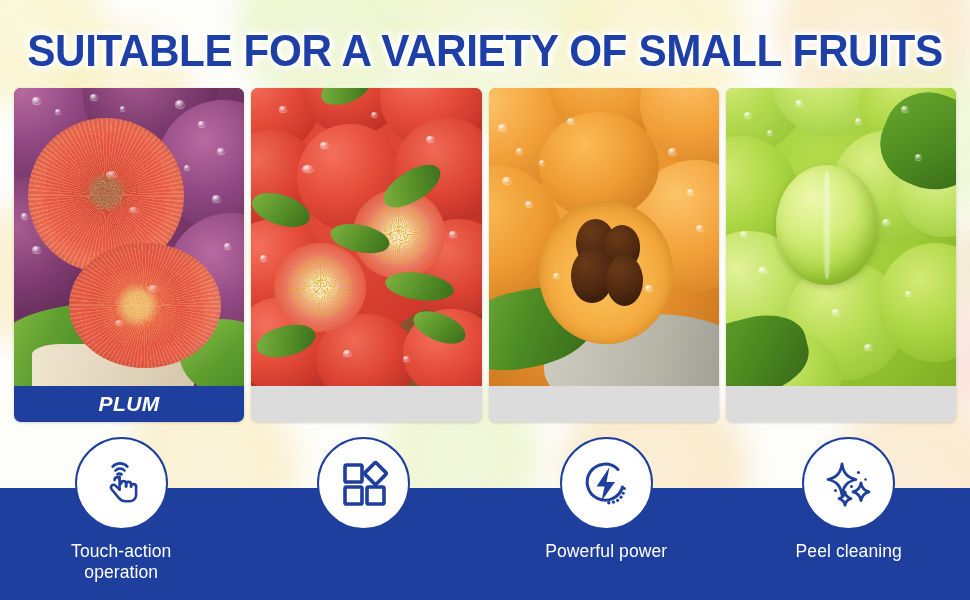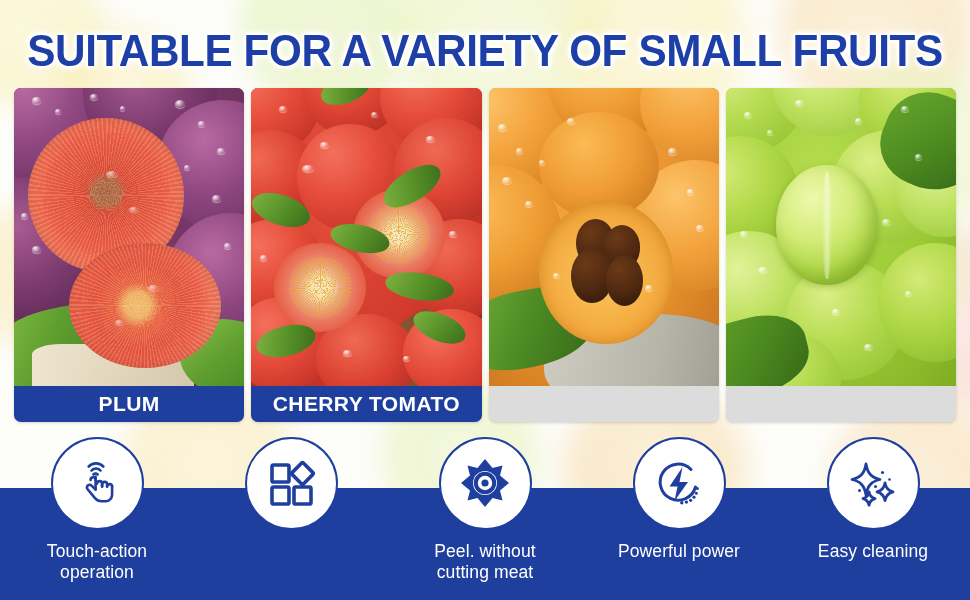--- a/index.html
+++ b/index.html
@@ -127,20 +127,21 @@
     left: 0; right: 0; bottom: 0;
     height: 36px;
     line-height: 36px;
     text-align: center;
     background: #1f3f9e;
     color: #ffffff;
     font-size: 21px;
     font-weight: bold;
     letter-spacing: 0.4px;
     white-space: nowrap;
+    font-style: italic;
   }
 
   
   .fruit-field { position: absolute; inset: 0; }
   .blobs { position: absolute; inset: 0; }
   .blob { position: absolute; border-radius: 50%; }
   .drop {
     position: absolute; border-radius: 50%;
     background: radial-gradient(circle at 35% 30%, rgba(255,255,255,0.92) 0%, rgba(255,255,255,0.35) 45%, rgba(255,255,255,0.05) 75%);
     box-shadow: 0 1px 1px rgba(255,255,255,0.45);
@@ -374,21 +375,20 @@
           <div class="drop" style="left:30%;top:18%;width:9px;height:6px;"></div>
           <div class="drop" style="left:22%;top:26%;width:12px;height:7px;"></div>
           <div class="drop" style="left:52%;top:8%;width:7px;height:5px;"></div>
           <div class="drop" style="left:76%;top:16%;width:9px;height:6px;"></div>
           <div class="drop" style="left:86%;top:48%;width:8px;height:6px;"></div>
           <div class="drop" style="left:4%;top:56%;width:7px;height:6px;"></div>
           <div class="drop" style="left:40%;top:88%;width:9px;height:6px;"></div>
           <div class="drop" style="left:66%;top:90%;width:7px;height:5px;"></div>
         </div>
       </div>
-      <div class="card-label">CHERRY TOMATO</div>
     </div>
 
     <div class="card">
       <div class="card-photo">
         <div class="fruit-field loq-bg"></div>
         <div class="blobs">
           <div class="blob loq-plate" style="left:24%;top:76%;width:90%;height:34%;border-radius:46%;"></div>
           <div class="blob loq-skin" style="left:-22%;top:-8%;width:58%;height:44%;"></div>
           <div class="blob loq-skin3" style="left:26%;top:-22%;width:54%;height:40%;"></div>
           <div class="blob loq-skin" style="left:66%;top:-16%;width:56%;height:42%;"></div>
@@ -492,31 +492,20 @@
           <g fill="none" stroke="#1f3f9e" stroke-width="3.6" stroke-linejoin="round">
             <rect x="8" y="8" width="17" height="17" rx="1.6"></rect>
             <rect x="8" y="30" width="17" height="17" rx="1.6"></rect>
             <rect x="30" y="30" width="17" height="17" rx="1.6"></rect>
             <rect x="30.5" y="8.5" width="16" height="16" rx="1.6" transform="rotate(45 38.5 16.5)"></rect>
           </g>
         </svg>
       </div>
     </div>
 
-    <div class="feature">
-      <div class="feature-circle">
-        <svg width="58" height="58" viewBox="0 0 58 58">
-          <path d="M29 4 L36.5 13 L46.5 10.5 L44 20.5 L53 28 L44 35.5 L46.5 45.5 L36.5 43 L29 52 L21.5 43 L11.5 45.5 L14 35.5 L5 28 L14 20.5 L11.5 10.5 L21.5 13 Z" fill="#1f3f9e"></path>
-          <circle cx="29" cy="28" r="12" fill="#ffffff"></circle>
-          <circle cx="29" cy="28" r="9.2" fill="none" stroke="#1f3f9e" stroke-width="4"></circle>
-          <circle cx="29" cy="28" r="3.6" fill="#1f3f9e"></circle>
-        </svg>
-      </div>
-      <div class="feature-label">Peel. without cutting meat</div>
-    </div>
 
     <div class="feature">
       <div class="feature-circle">
         <svg width="56" height="56" viewBox="0 0 56 56">
           <path d="M40 13.5 A18 18 0 1 0 44.5 31" fill="none" stroke="#1f3f9e" stroke-width="3" stroke-linecap="round"></path>
           <g fill="#1f3f9e">
             <circle cx="46.4" cy="32.6" r="1.5"></circle>
             <circle cx="45.3" cy="37.2" r="1.5"></circle>
             <circle cx="43.0" cy="41.2" r="1.6"></circle>
             <circle cx="39.6" cy="44.3" r="1.6"></circle>
@@ -538,18 +527,18 @@
             <path d="M24 36 C24.7 40 26.3 41.7 30 42.6 C26.3 43.5 24.7 45.2 24 49.2 C23.3 45.2 21.7 43.5 18 42.6 C21.7 41.7 23.3 40 24 36 Z"></path>
           </g>
           <g fill="#1f3f9e">
             <circle cx="37.5" cy="16.5" r="1.6"></circle>
             <circle cx="30.5" cy="30.5" r="1.5"></circle>
             <circle cx="14.5" cy="34.5" r="1.5"></circle>
             <circle cx="44.5" cy="23.5" r="1.3"></circle>
           </g>
         </svg>
       </div>
-      <div class="feature-label">Easy cleaning</div>
+      <div class="feature-label">Peel cleaning</div>
     </div>
 
   </div>
 
 </div>
 
 </body></html>

